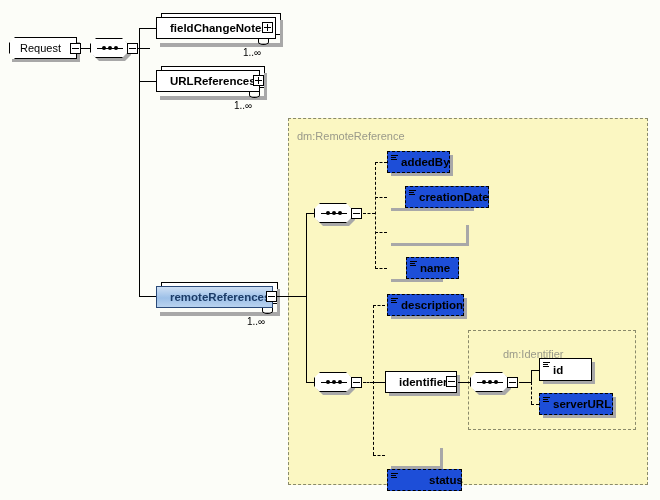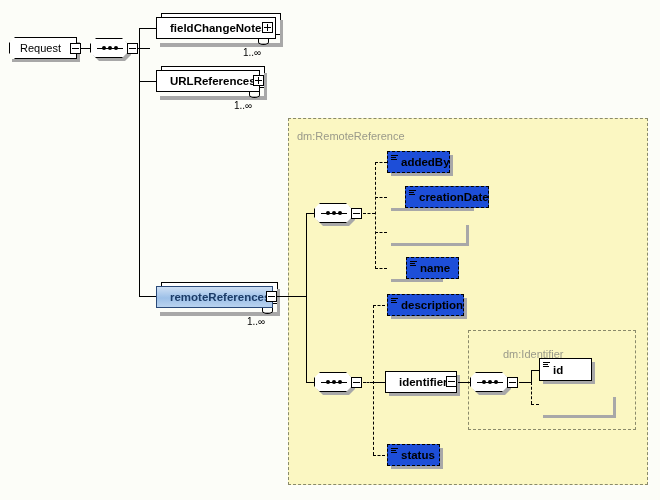--- a/index.html
+++ b/index.html
@@ -309,24 +309,32 @@
     <span class="eicon">
         <i></i>
         <i></i>
         <i></i>
       </span>
     <span class="lbl">id</span>
   </div>
 
   <div class="shadow" style="left:543px;top:415px;width:73px;height:3px;"></div>
   <div class="shadow" style="left:613px;top:397px;width:3px;height:21px;"></div>
+  <div class="node optional yellowbg" style="left:539px;top:393px;width:74px;">
+    <span class="eicon">
+        <i></i>
+        <i></i>
+        <i></i>
+      </span>
+    <span class="lbl">serverURL</span>
+  </div>
 
   <div class="shadow" style="left:391px;top:466px;width:52px;height:3px;"></div>
   <div class="shadow" style="left:440px;top:448px;width:3px;height:21px;"></div>
-  <div class="node optional yellowbg" style="left:387px;top:444px;width:53px;">
+  <div class="node optional yellowbg" style="left:387px;top:469px;width:75px;padding-left:28px;">
     <span class="eicon">
         <i></i>
         <i></i>
         <i></i>
       </span>
     <span class="lbl">status</span>
   </div>
 
 </div>
 

